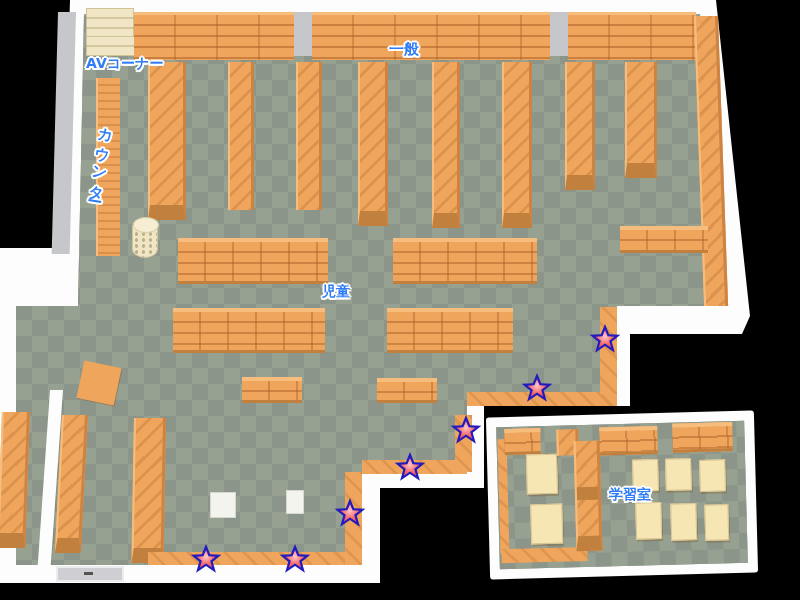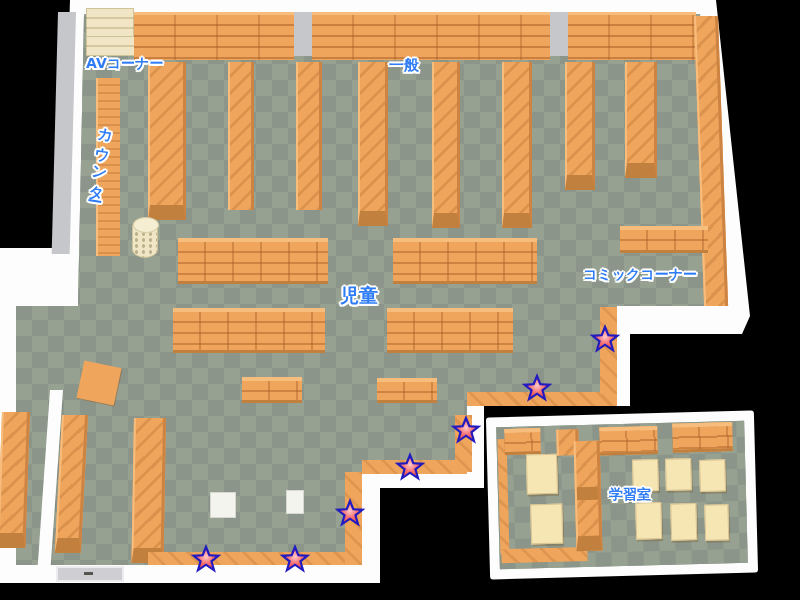--- a/index.html
+++ b/index.html
@@ -177,23 +177,22 @@
     <div class="table" style="left:145px;top:46px;width:26px;height:32px"></div>
     <div class="table" style="left:178px;top:46px;width:26px;height:32px"></div>
     <div class="table" style="left:212px;top:48px;width:26px;height:32px"></div>
     <div class="table" style="left:147px;top:89px;width:26px;height:37px"></div>
     <div class="table" style="left:182px;top:91px;width:26px;height:37px"></div>
     <div class="table" style="left:216px;top:93px;width:24px;height:36px"></div>
   </div>
 
   <div class="map-label" style="left:86px;top:55px;font-size:14px">AVコーナー</div>
   <div class="map-label vertical-label" style="left:98px;top:118px;font-size:15px">カウンター</div>
-  <div class="map-label" style="left:389px;top:56px;font-size:15px">一般</div>
-  <div class="map-label" style="left:340px;top:283px;font-size:19px">児童</div>
-  <div class="map-label" style="left:583px;top:266px;font-size:14px">コミックコーナー</div>
+  <div class="map-label" style="left:389px;top:40px;font-size:15px">一般</div>
+  <div class="map-label" style="left:322px;top:283px;font-size:14px">児童</div>
   <div class="map-label" style="left:609px;top:486px;font-size:14px">学習室</div>
 
   <div id="stars" style="left:0;top:0;width:800px;height:600px;pointer-events:none">
       <div class="star" style="left: 589px; top: 324px;">
         <div class="star-core"></div>
       </div>
       <div class="star" style="left: 521px; top: 373px;">
         <div class="star-core"></div>
       </div>
       <div class="star" style="left: 450px; top: 415px;">

